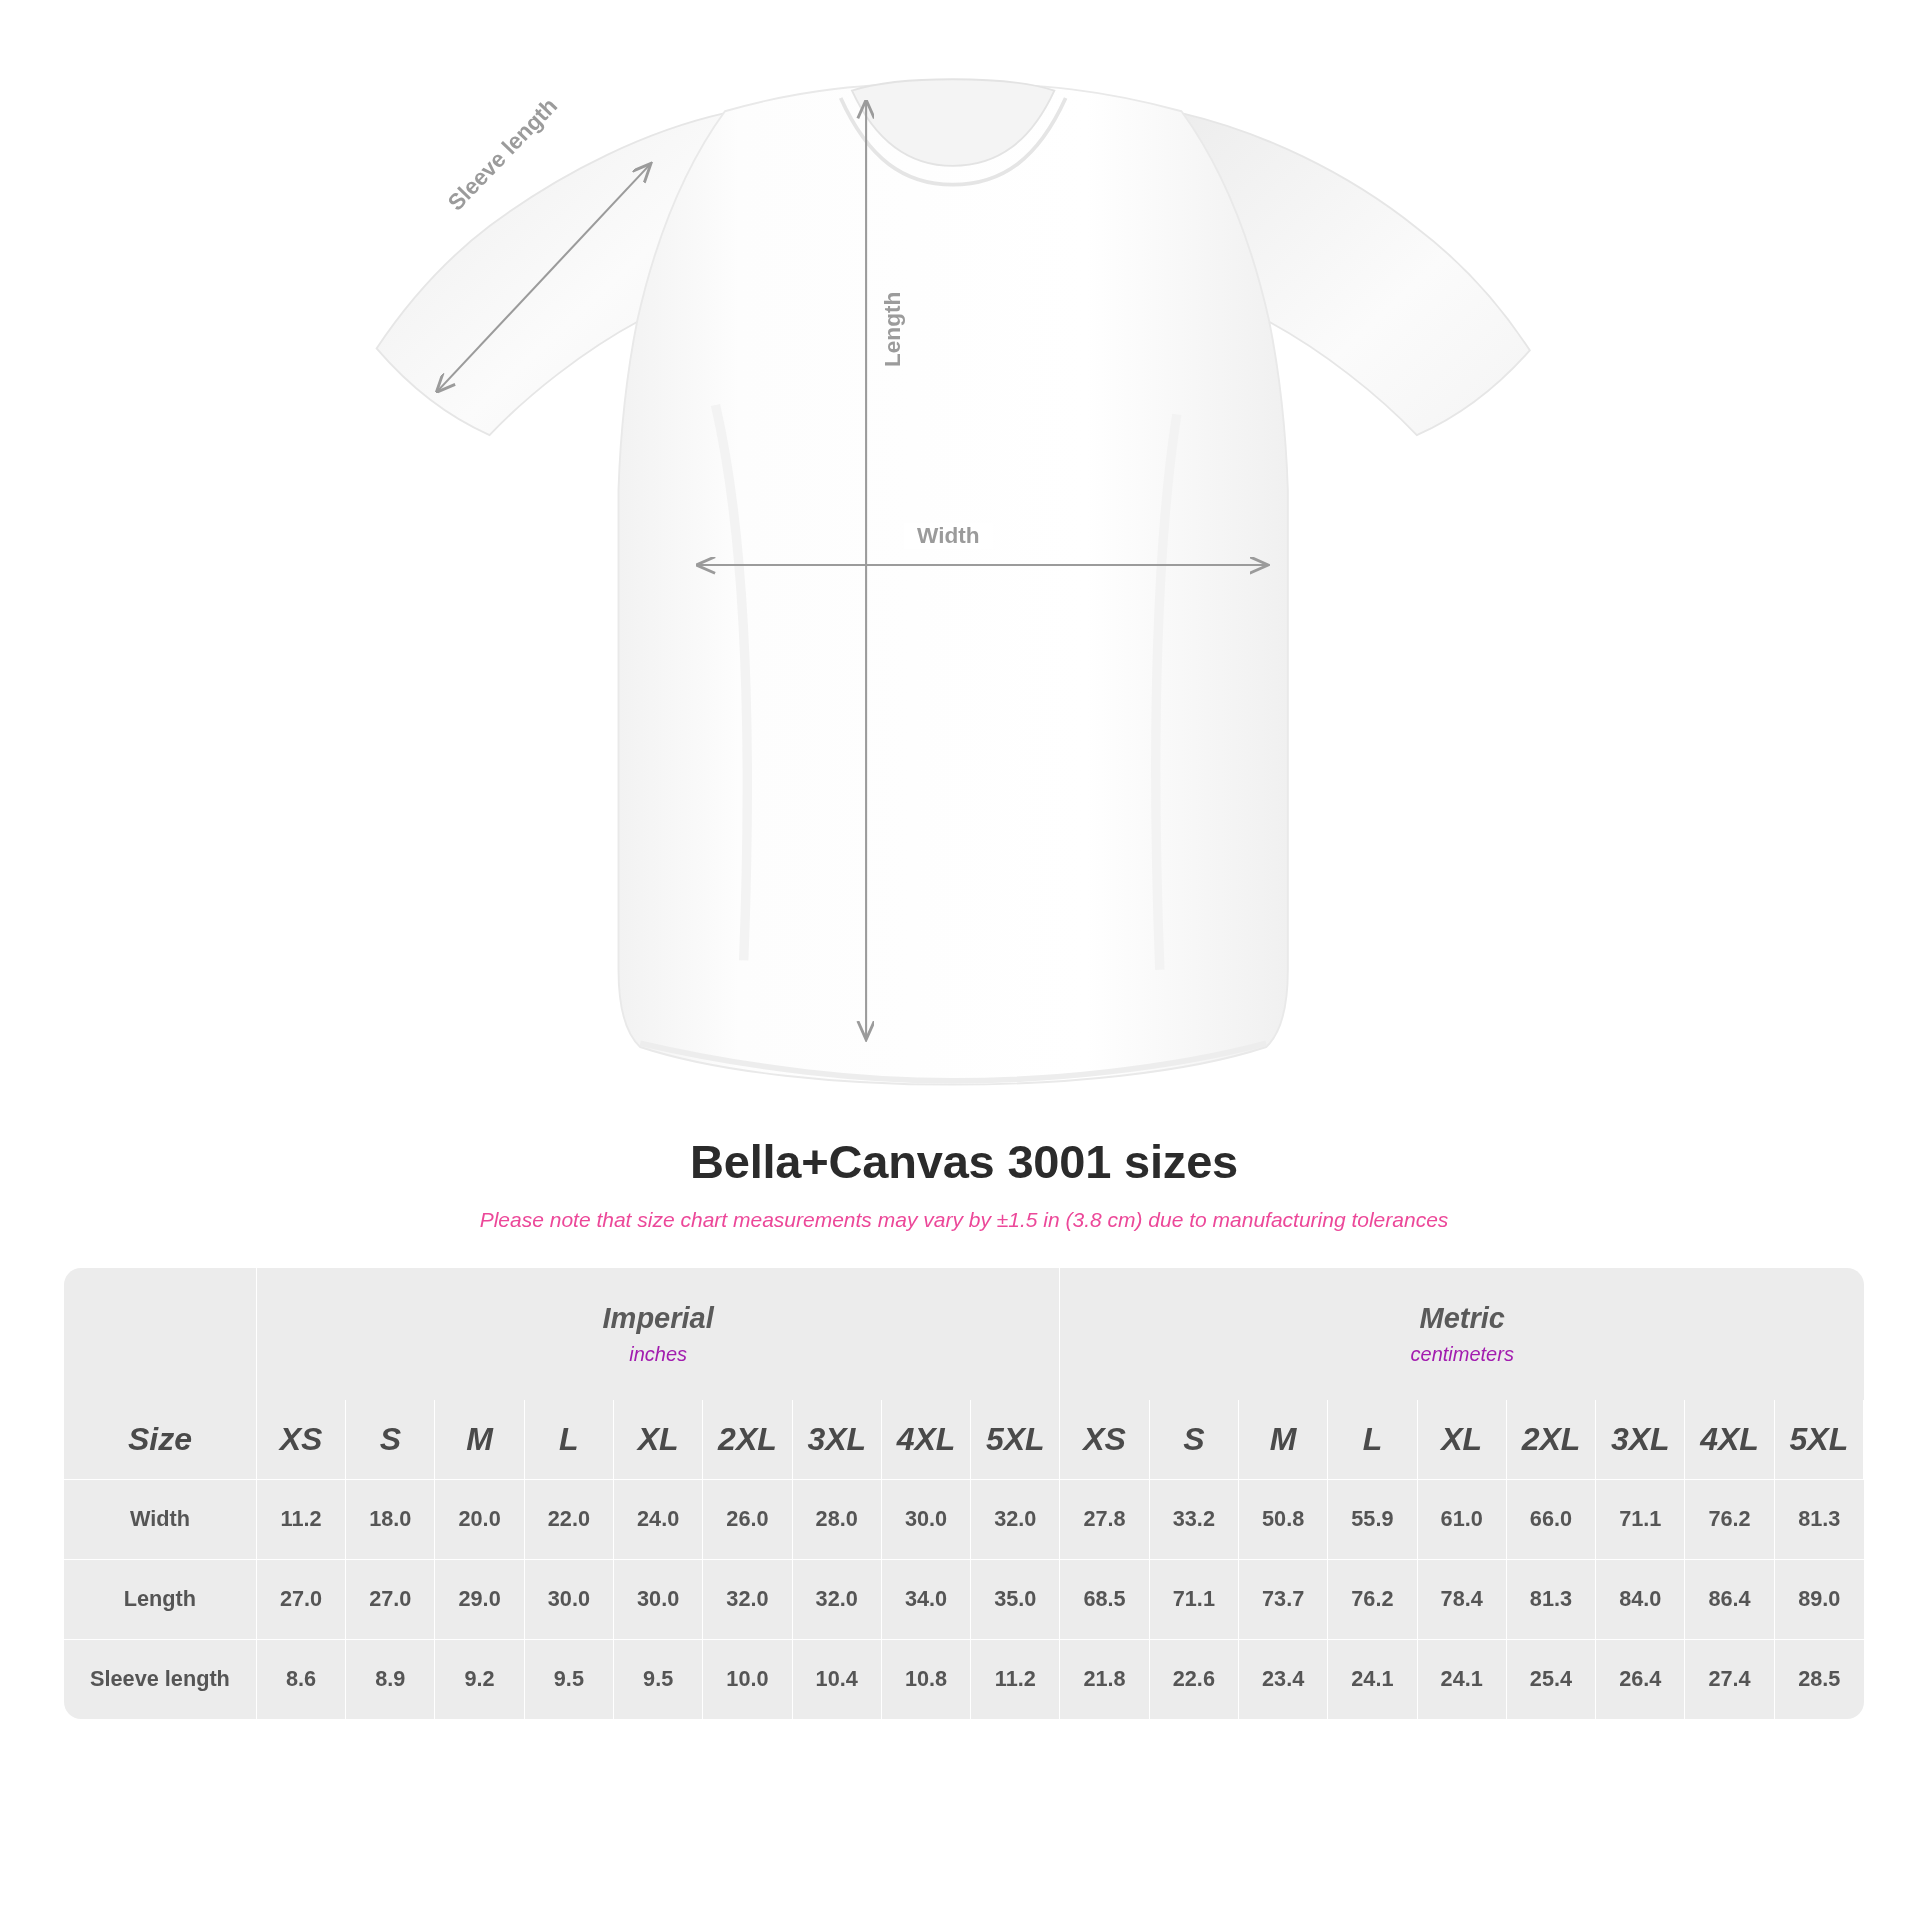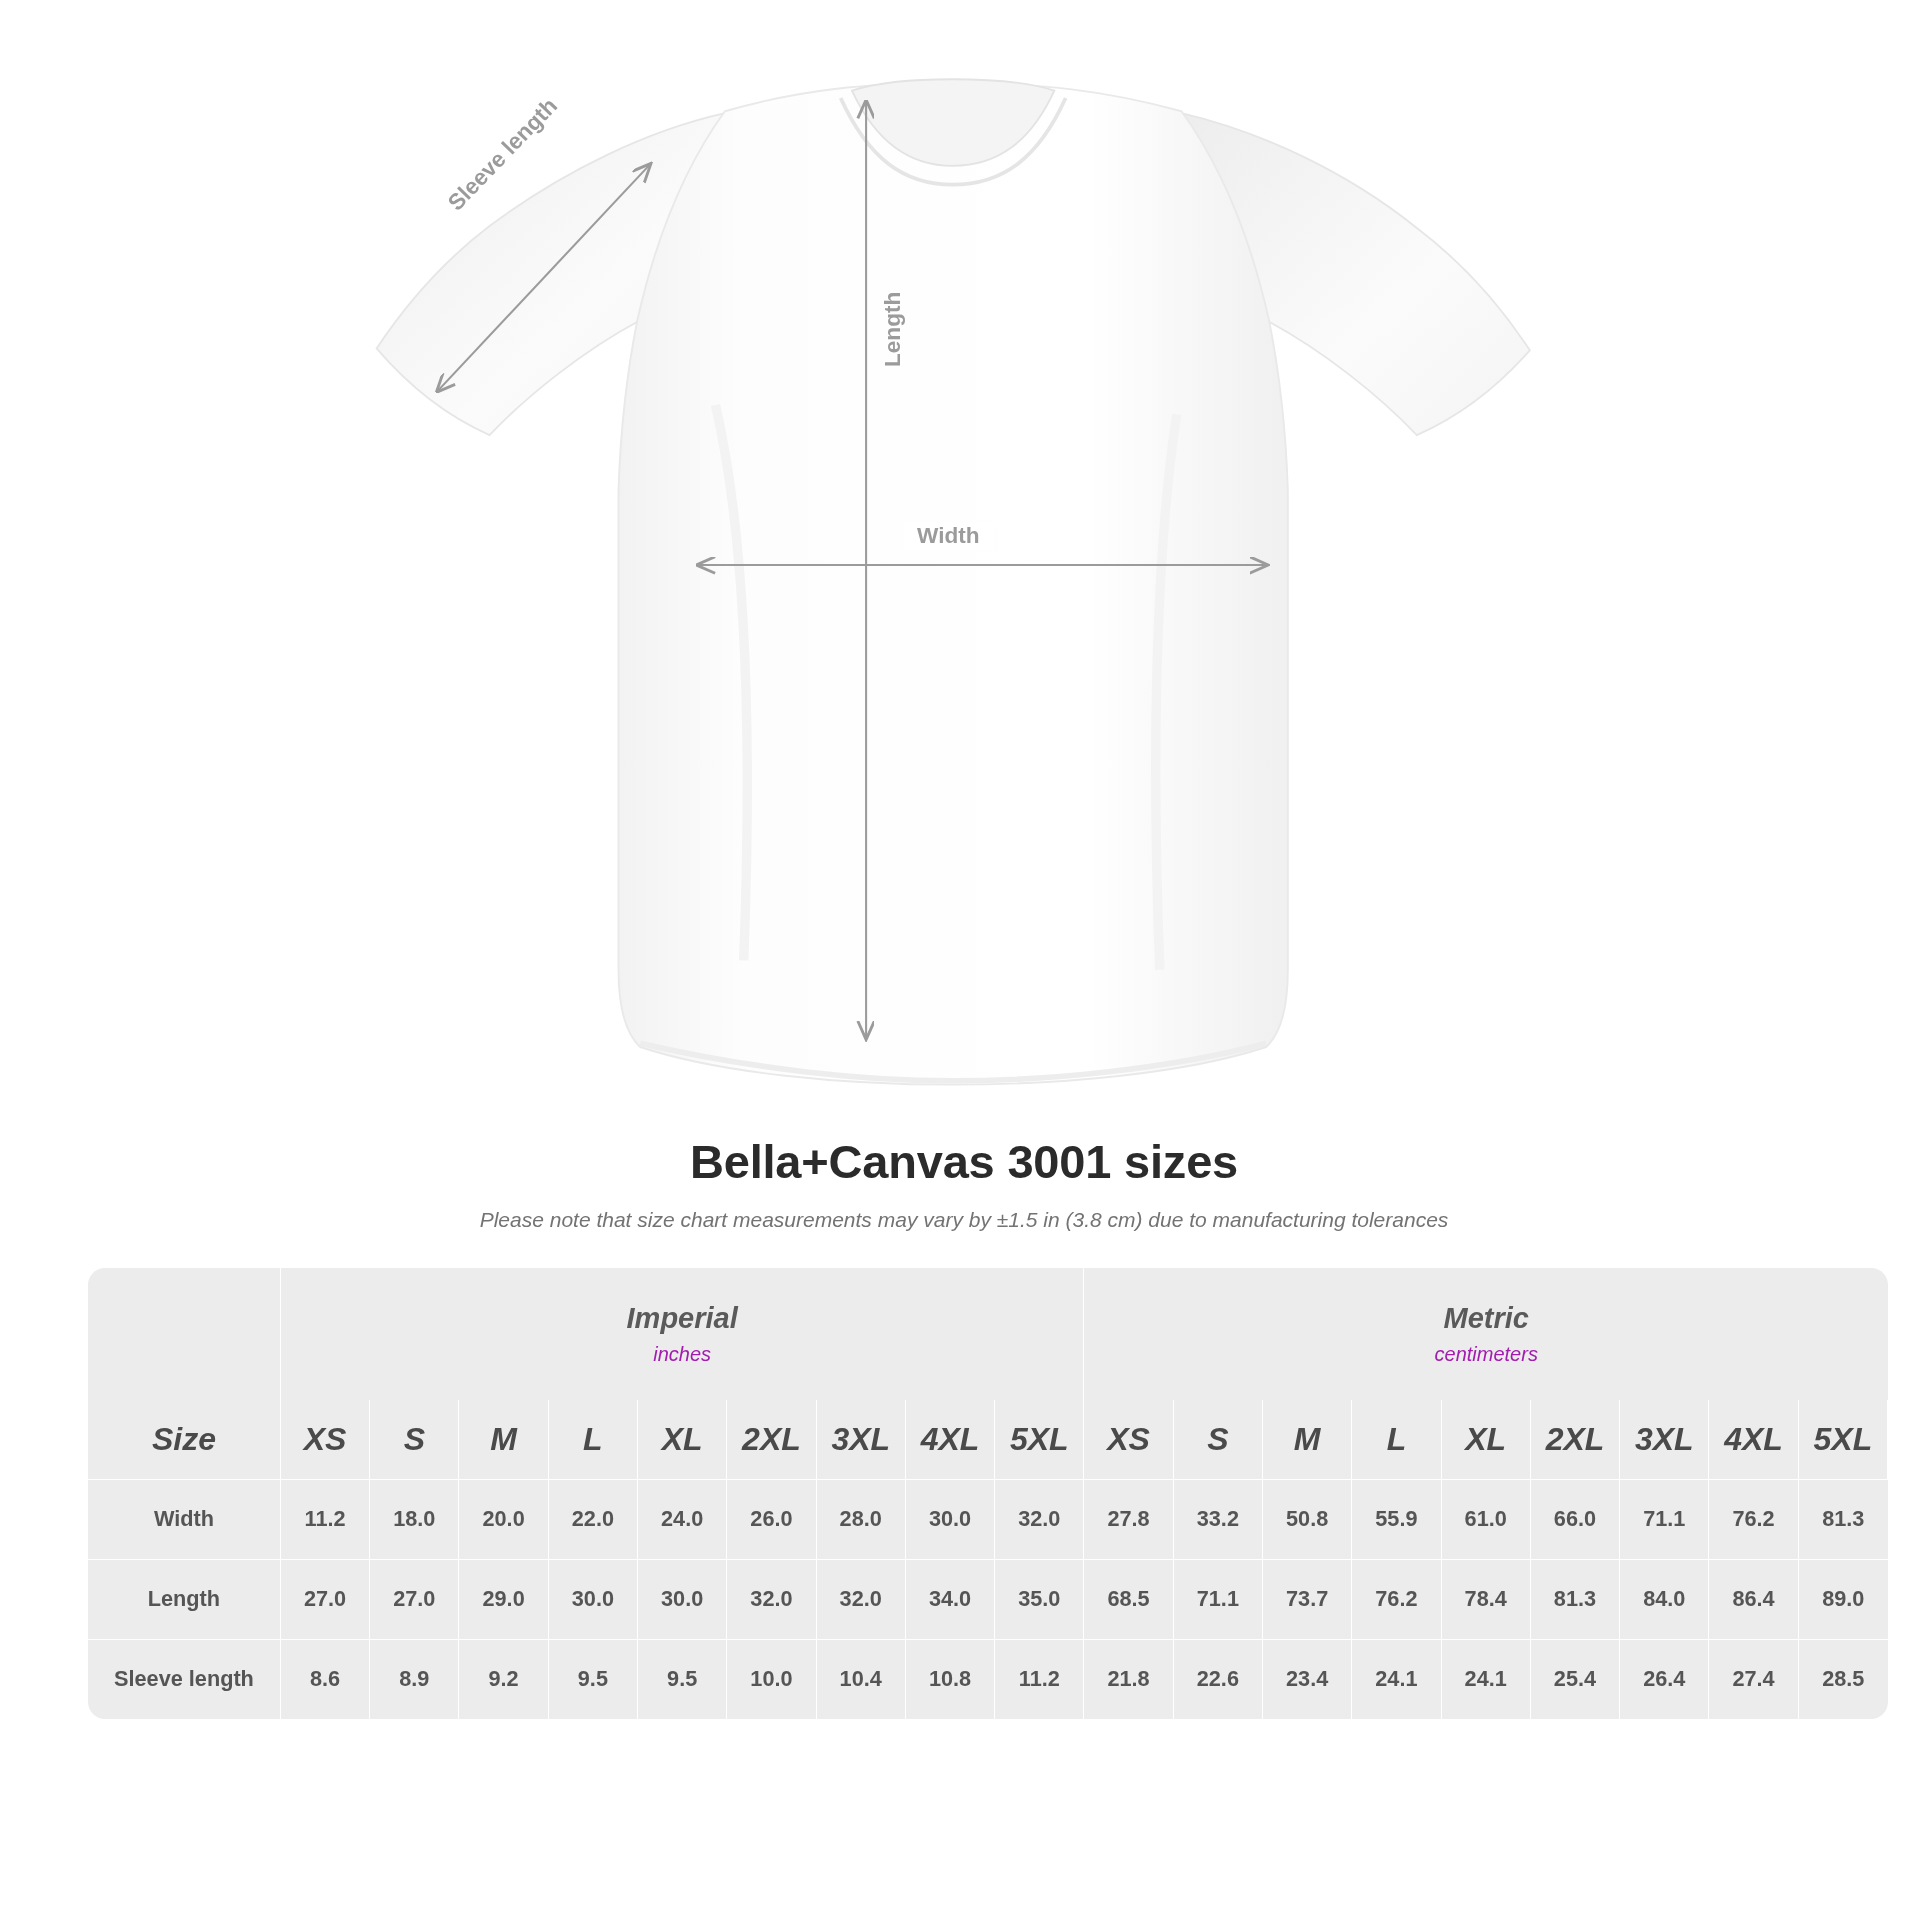--- a/index.html
+++ b/index.html
@@ -40,27 +40,27 @@
   }
   .chart-title {
     font-size: 47px;
     font-weight: bold;
     color: #2b2b2b;
     letter-spacing: -0.2px;
   }
   .chart-note {
     font-size: 21px;
     font-style: italic;
-    color: #737373;
+    color: #ec4899;
     margin-top: 19px;
   }
 
   
   .table-wrap {
-    margin: 36px 64px 0 64px;
+    margin: 36px 64px 0 40px;
     padding-left: 24px;
   }
   table.size-table {
     border-collapse: separate;
     border-spacing: 0;
     width: 1800px;
     table-layout: fixed;
   }
   table.size-table td,
   table.size-table th {

